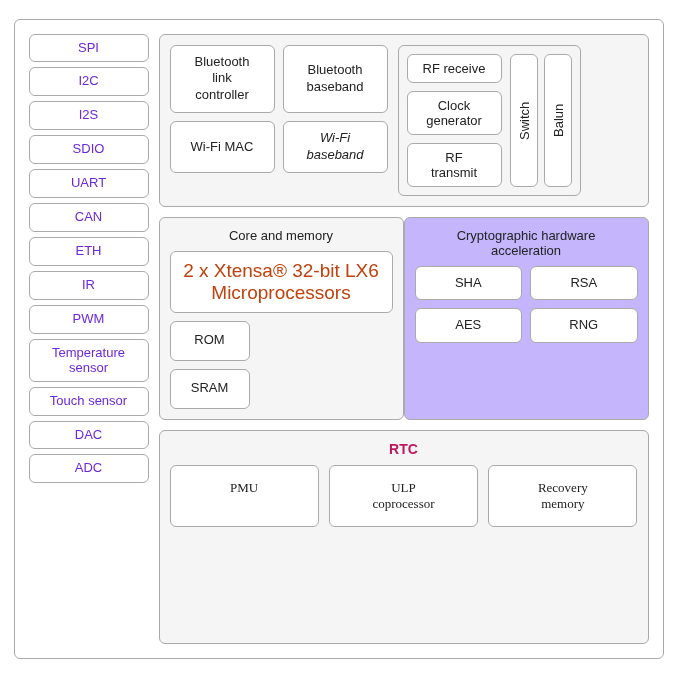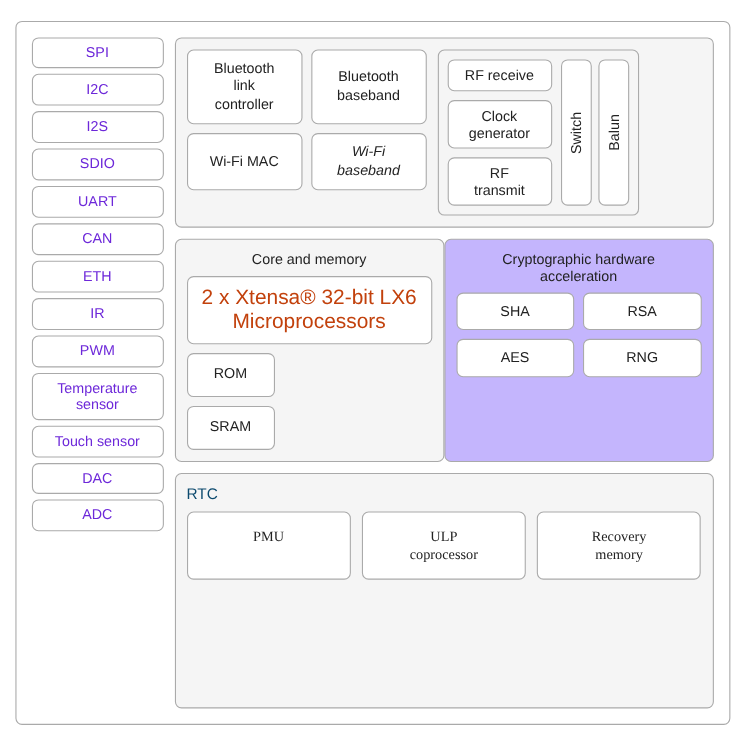--- a/index.html
+++ b/index.html
@@ -182,22 +182,24 @@
     
     .rtc-section {
       border: 1.5px solid #aaa;
       border-radius: 6px;
       background: #f5f5f5;
       padding: 10px;
       flex: 1;
     }
     .rtc-title {
       font-size: 14px;
-      color: #0c4a6e;
-      margin-bottom: 8px;
+      color: #be185d;
+      margin-bottom: 8px;
+      text-align: center;
+      font-weight: bold;
     }
     .rtc-bottom {
       display: flex;
       gap: 10px;
       justify-content: center;
     }
     .rtc-box {
       border: 1.5px solid #aaa;
       border-radius: 6px;
       background: #fff;

